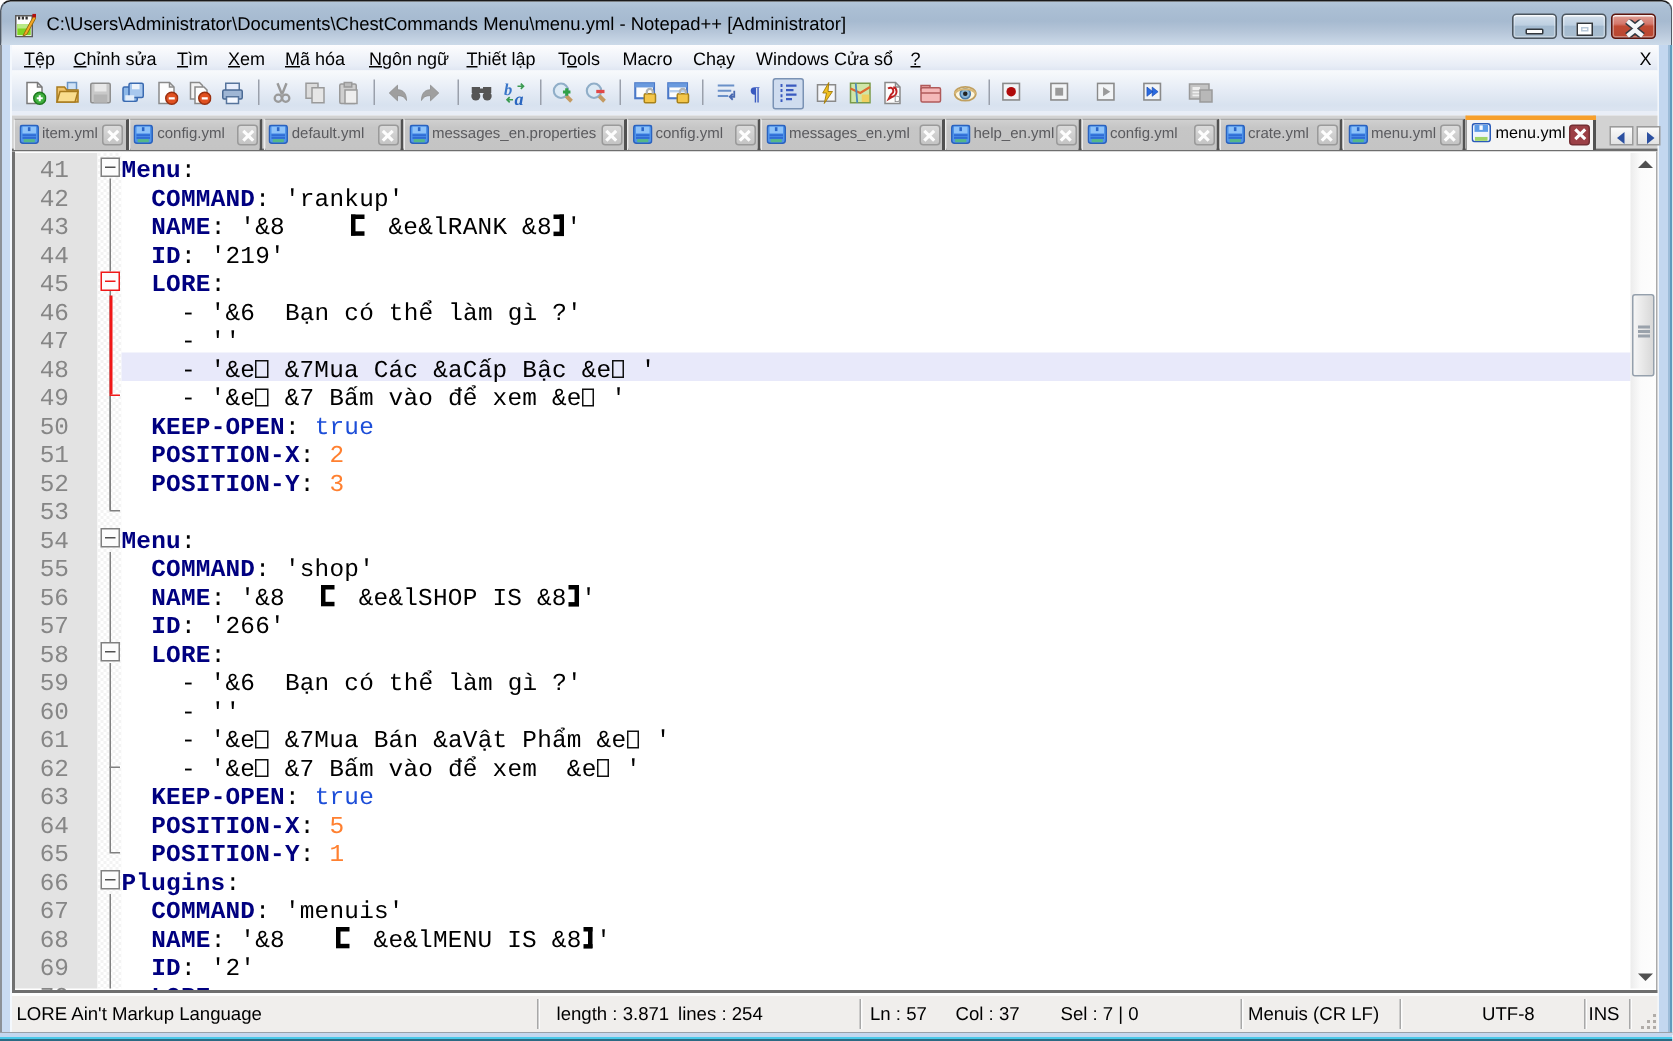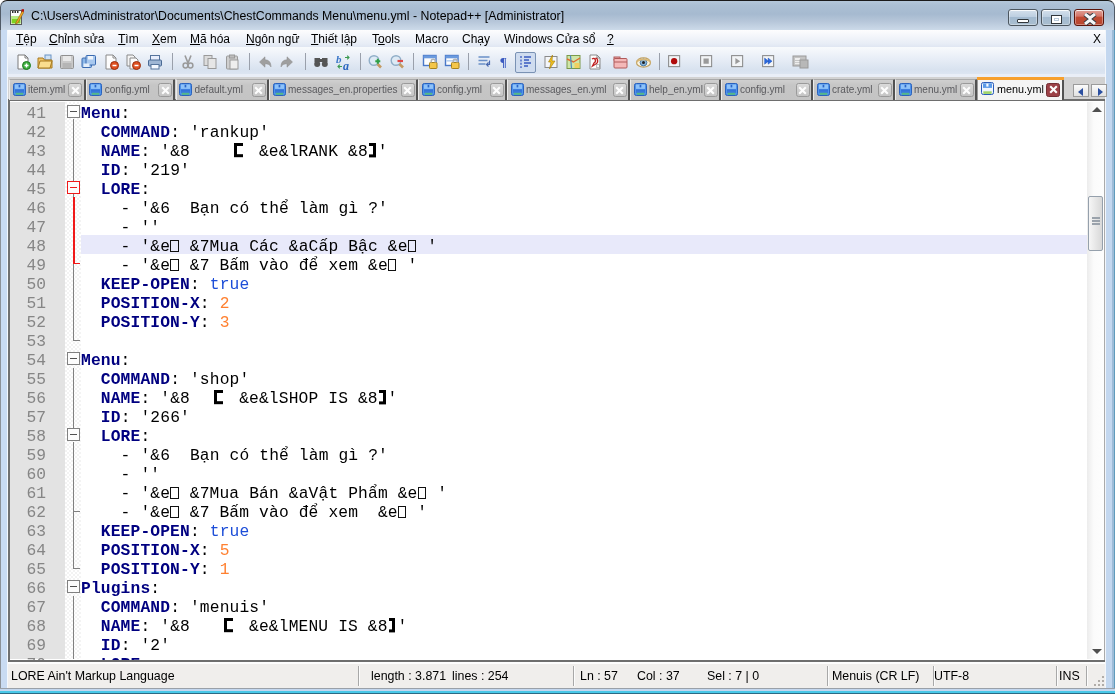--- a/index.html
+++ b/index.html
@@ -594,21 +594,21 @@
 <i class="ssep" style="left:349.5px"></i>
 <span style="left:363px">length : 3.871</span>
 <span style="left:444px">lines : 254</span>
 <i class="ssep" style="left:564.5px"></i>
 <span style="left:572px">Ln : 57</span>
 <span style="left:629px">Col : 37</span>
 <span style="left:699px">Sel : 7 | 0</span>
 <i class="ssep" style="left:818.5px"></i>
 <span style="left:824px">Menuis (CR LF)</span>
 <i class="ssep" style="left:924.5px"></i>
-<span style="left:926px">UTF-8</span>
+<span style="left:980px">UTF-8</span>
 <i class="ssep" style="left:1047.5px"></i>
 <span style="left:1051px">INS</span>
 <i class="ssep" style="left:1078px"></i>
 </div>
 <div class="abs" id="grip">
  <i style="left:8px;top:0px"></i>
  <i style="left:4px;top:4px"></i>
     <i style="left:8px;top:4px"></i>
  <i style="left:0px;top:8px"></i>
     <i style="left:4px;top:8px"></i>

